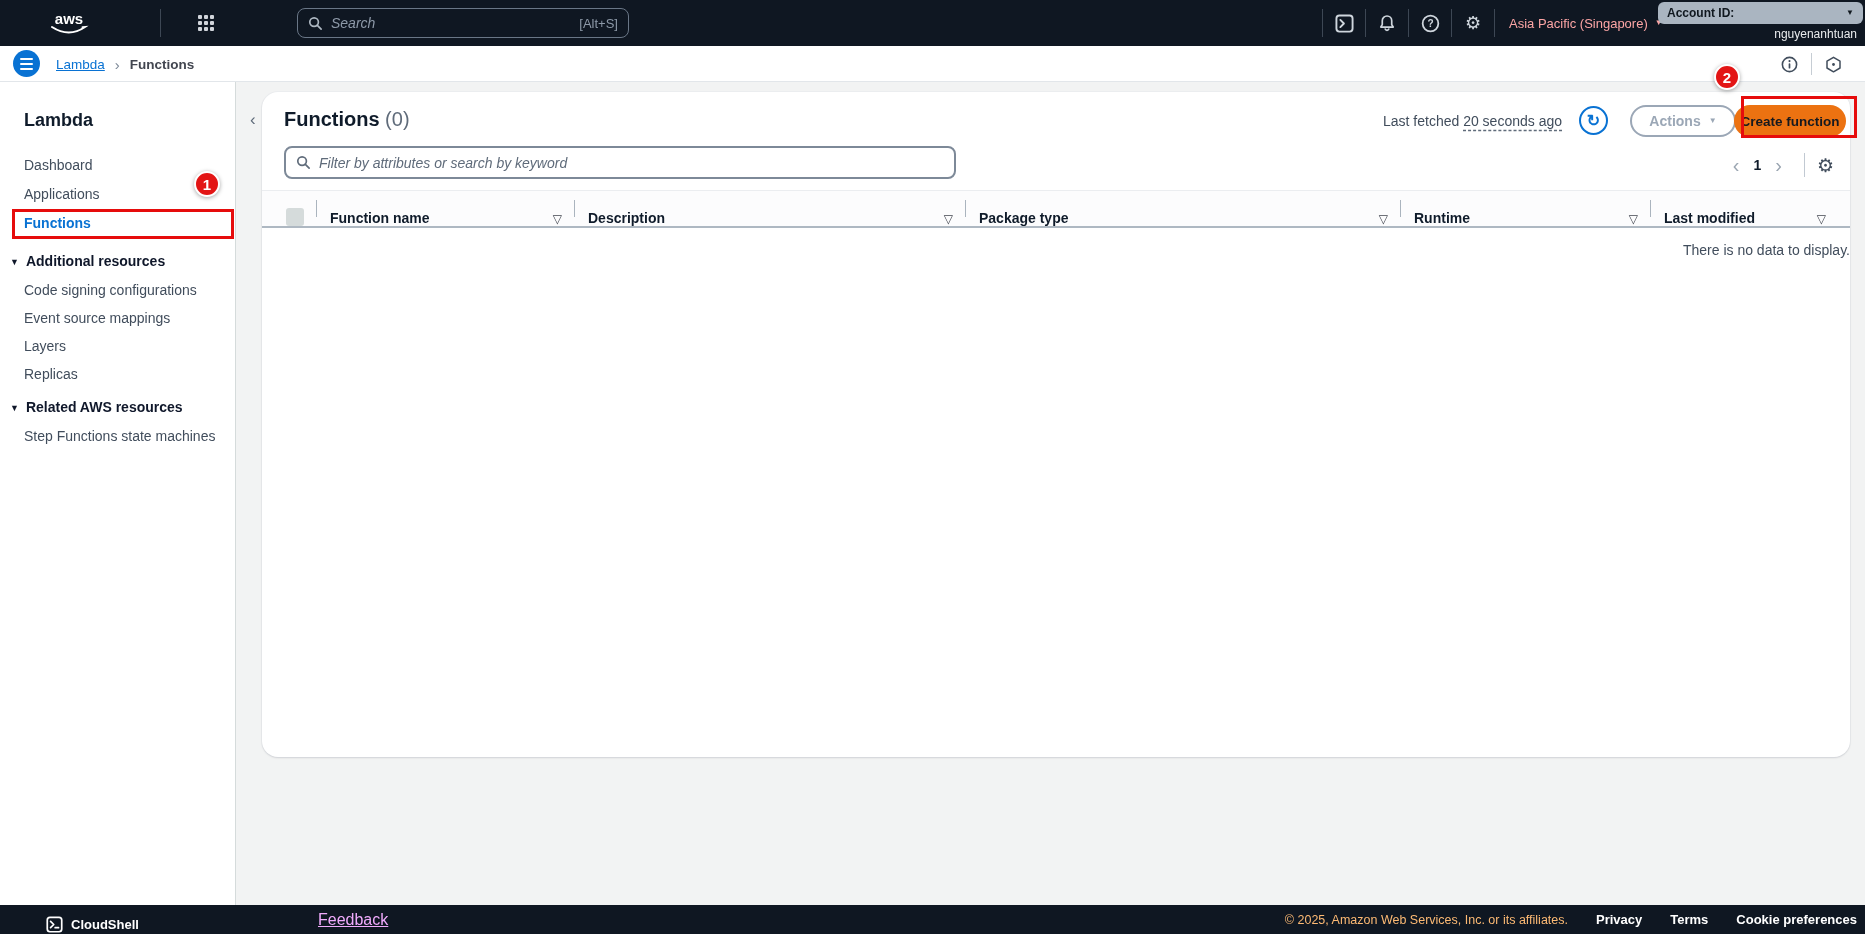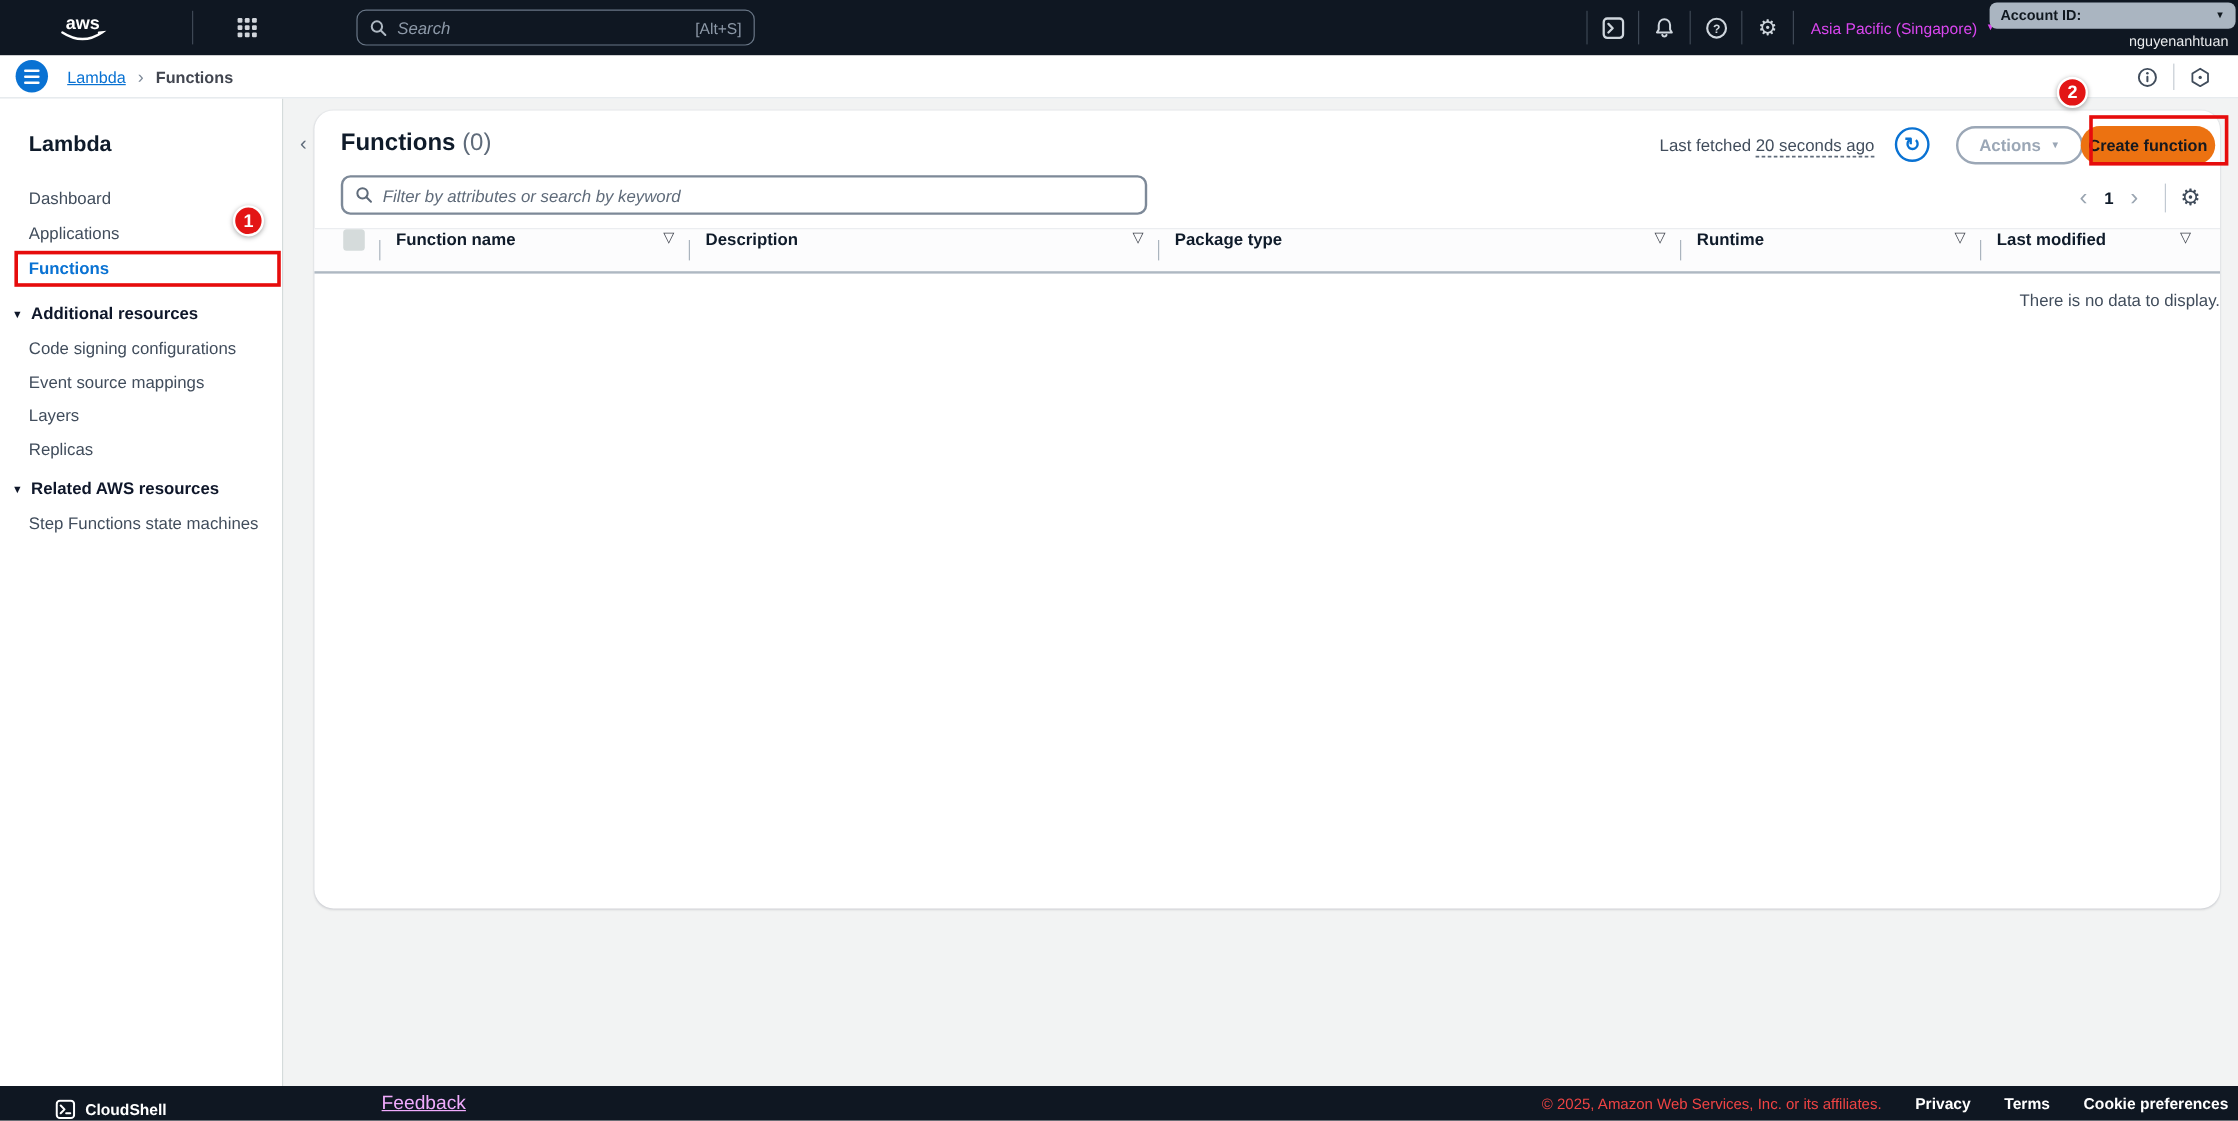--- a/index.html
+++ b/index.html
@@ -18,21 +18,21 @@
   .grid-dot{position:absolute;left:0;top:0;width:4px;height:4px;border-radius:1px;background:#d1d5db;
     box-shadow:6px 0 #d1d5db,12px 0 #d1d5db,0 6px #d1d5db,6px 6px #d1d5db,12px 6px #d1d5db,0 12px #d1d5db,6px 12px #d1d5db,12px 12px #d1d5db;}
   .search-pill{position:absolute;left:297px;top:8px;width:332px;height:30px;border:1px solid #697686;border-radius:8px;
     display:flex;align-items:center;padding:0 10px;gap:8px;color:#8d99a8;}
   .search-pill .ph{font-style:italic;font-size:14px;flex:1;}
   .search-pill .kbd{font-size:13px;color:#8d99a8;}
   #tb-right{position:absolute;left:1322px;top:0;height:46px;display:flex;align-items:center;}
   .tb-ic{width:42px;height:46px;display:flex;align-items:center;justify-content:center;color:#cfd6dd;cursor:pointer;}
   .tb-ic .uni{font-size:18px;line-height:1;}
   .tb-divider{width:1px;height:28px;background:#3d4754;}
-  .region-sel{display:flex;align-items:center;gap:7px;padding:0 14px;color:#d946ef;font-size:13px;cursor:pointer;height:46px;}
+  .region-sel{display:flex;align-items:center;gap:7px;padding:0 14px;color:#fca5a5;font-size:13px;cursor:pointer;height:46px;}
   .caret{font-size:8px;line-height:1;}
   .account-box{position:absolute;right:2px;top:2px;width:205px;height:22px;background:var(--account_box_bg);
     border-radius:6px;display:flex;align-items:center;padding:0 9px;color:#10181f;z-index:25;}
   .account-box .lbl{font-size:12px;font-weight:bold;flex:1;}
   .username{position:absolute;right:8px;top:27px;color:#e9ebed;font-size:12px;z-index:25;}
 
   
   #crumbbar{position:absolute;left:0;top:46px;width:1865px;height:36px;background:#fff;border-bottom:1px solid #e2e6ea;z-index:15;}
   .ham-circle{position:absolute;left:13px;top:4px;width:27px;height:27px;border-radius:50%;background:var(--accent);
     display:flex;flex-direction:column;align-items:center;justify-content:center;gap:3px;cursor:pointer;}
@@ -71,21 +71,21 @@
     display:flex;align-items:center;padding:0 10px;gap:8px;color:#5f6b7a;background:#fff;}
   .filter-pill .ph{font-style:italic;font-size:14px;}
   .pagination{position:absolute;right:16px;top:58px;height:30px;display:flex;align-items:center;}
   .pg-arrow{font-size:20px;color:#9aa5b1;padding:0 10px;cursor:pointer;line-height:1;}
   .pg-num{font-size:14px;font-weight:bold;color:#0f1b2a;padding:0 4px;}
   .pg-div{width:1px;height:24px;background:#c1c9d2;margin:0 12px;}
   .pg-gear{font-size:19px;color:#414d5c;cursor:pointer;line-height:1;}
 
   .thead{position:absolute;left:0;top:98px;width:100%;height:38px;display:flex;align-items:stretch;
     background:#fcfcfd;border-top:1px solid #ebedf0;border-bottom:2px solid #aeb8c2;}
-  .th{position:relative;display:flex;align-items:flex-start;padding:0 12px 0 14px;}
+  .th{position:relative;display:flex;align-items:flex-end;padding:0 12px 0 14px;}
   .th .lab{font-size:14px;font-weight:bold;color:#0f1b2a;white-space:nowrap;}
   .th .sp{flex:1;}
   .th .filt{font-size:12px;color:#424650;cursor:pointer;}
   .th + .th::before{content:"";position:absolute;left:0;top:9px;bottom:9px;width:1px;background:#aab4be;}
   .th-cb{width:54px;justify-content:flex-start;padding-left:24px;}
   .checkbox{width:18px;height:18px;background:#d5dbdb;border-radius:3px;}
   .w-fn{width:258px;} .w-desc{width:391px;} .w-pt{width:435px;} .w-rt{width:250px;} .w-lm{flex:1;padding-right:24px;}
   .empty-msg{position:absolute;left:0;top:150px;width:100%;text-align:right;font-size:14px;color:#414d5c;}
 
   
@@ -96,21 +96,21 @@
     box-shadow:0 1px 4px rgba(0,0,0,.35);color:#fff;font-size:15px;font-weight:bold;display:flex;align-items:center;justify-content:center;z-index:31;}
   #anno-badge-1{left:194px;top:171px;}
   #anno-badge-2{left:1714px;top:64px;}
 
   
   #footer{position:absolute;left:0;top:905px;width:1865px;height:29px;background:var(--topbar_bg);z-index:20;}
   .ft-left{position:absolute;left:46px;top:4px;height:30px;display:flex;align-items:center;gap:8px;color:#fff;}
   .ft-cs-label{font-size:13px;font-weight:bold;color:#fff;cursor:pointer;}
   .ft-feedback{position:absolute;left:318px;top:0;height:29px;display:flex;align-items:center;font-size:16px;color:#f0abfc;cursor:pointer;text-decoration:underline;}
   .ft-right{position:absolute;right:8px;top:0;height:29px;display:flex;align-items:center;gap:28px;}
-  .ft-copy{font-size:12.5px;color:#ef4444;}
+  .ft-copy{font-size:12.5px;color:#fdba74;}
   .ft-link{font-size:13px;font-weight:bold;color:#fff;cursor:pointer;}
 
   svg{display:block;}
 </style>
 </head>
 <body>
 
 <div id="topbar">
   <span class="aws-logo">
     <svg width="48" height="30" viewBox="0 0 48 30">

